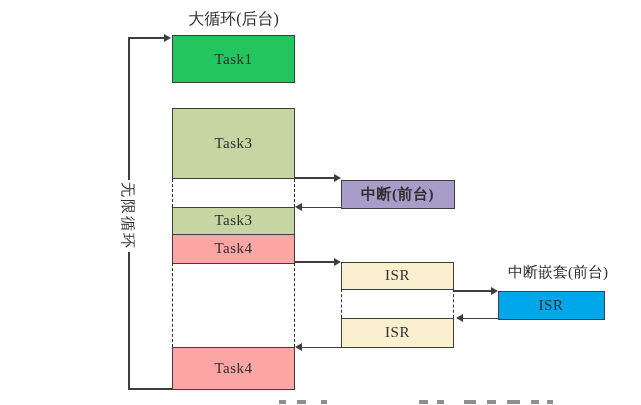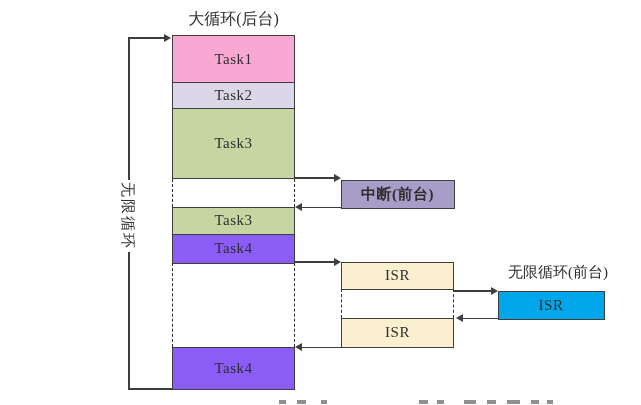--- a/index.html
+++ b/index.html
@@ -5,22 +5,22 @@
   html,body{margin:0;padding:0;background:#fff;}
   #canvas{
     position:relative;width:641px;height:405px;background:#ffffff;overflow:hidden;
     font-family:"Liberation Serif","DejaVu Serif",serif;color:#2e2e2e;margin-left:40px;
   }
   .box{
     position:absolute;box-sizing:border-box;border:1.5px solid #3e3e3e;
     display:flex;align-items:center;justify-content:center;
     font-size:15px;letter-spacing:0.5px;
   }
-  .t1{background:#f9a8d4;} .t2{background:#dcd7e8;} .t3{background:#c6d6a3;}
-  .t4{background:#8b5cf6;} .intr{background:#a89cc8;} .isr{background:#faf0d0;}
+  .t1{background:#22c55e;} .t2{background:#dcd7e8;} .t3{background:#c6d6a3;}
+  .t4{background:#fca5a5;} .intr{background:#a89cc8;} .isr{background:#faf0d0;}
   .nisr{background:#00a6ea;}
   .hline{position:absolute;height:1.5px;background:#3e3e3e;}
   .vline{position:absolute;width:1.5px;background:#3e3e3e;}
   .vdash{position:absolute;width:0;border-left:1.5px dashed #2e2e2e;}
   .ah-r{position:absolute;width:0;height:0;border-top:4px solid transparent;
         border-bottom:4px solid transparent;border-left:7px solid #3e3e3e;}
   .ah-l{position:absolute;width:0;height:0;border-top:4px solid transparent;
         border-bottom:4px solid transparent;border-right:7px solid #3e3e3e;}
   .lbl{position:absolute;font-size:16px;white-space:nowrap;}
   #loop-label{
@@ -38,23 +38,20 @@
   <div class="lbl" style="left:132px;top:9px;width:123px;text-align:center;">大循环(后台)</div>
 
   <div class="vline" style="left:88px;top:37px;height:352px;"></div>
   <div class="hline" style="left:88px;top:37px;width:37px;"></div>
   <div class="ah-r" style="left:124px;top:33.5px;"></div>
   <div class="hline" style="left:88px;top:388px;width:45px;"></div>
   <div id="loop-label">无限循环</div>
 
   <div class="box t1" style="left:132px;top:35px;width:123px;height:48px;">
     <span>Task1</span>
-  </div>
-  <div class="box t2" style="left:132px;top:81.5px;width:123px;height:28px;">
-    <span>Task2</span>
   </div>
   <div class="box t3" style="left:132px;top:108px;width:123px;height:71px;">
     <span>Task3</span>
   </div>
 
   <div class="vdash" style="left:132px;top:179px;height:28px;"></div>
   <div class="vdash" style="left:253.5px;top:179px;height:28px;"></div>
 
   <div class="box t3" style="left:132px;top:206.5px;width:123px;height:28px;">
     <span>Task3</span>
@@ -83,21 +80,21 @@
   <div class="box isr" style="left:301px;top:261.5px;width:113px;height:28px;">
     <span>ISR</span>
   </div>
 
   <div class="hline" style="left:255px;top:261px;width:39px;"></div>
   <div class="ah-r" style="left:293.5px;top:257.5px;"></div>
 
   <div class="vdash" style="left:301px;top:289px;height:29px;"></div>
   <div class="vdash" style="left:412.5px;top:289px;height:29px;"></div>
 
-  <div class="lbl" style="left:458px;top:263px;width:120px;text-align:center;font-size:15px;">无限循环(前台)</div>
+  <div class="lbl" style="left:458px;top:263px;width:120px;text-align:center;font-size:15px;">中断嵌套(前台)</div>
   <div class="box nisr" style="left:457.5px;top:290.5px;width:107px;height:29px;">
     <span>ISR</span>
   </div>
 
   <div class="hline" style="left:414px;top:290px;width:37px;"></div>
   <div class="ah-r" style="left:450.5px;top:286.5px;"></div>
 
   <div class="hline" style="left:423px;top:317.5px;width:35px;"></div>
   <div class="ah-l" style="left:416px;top:314px;"></div>
 

